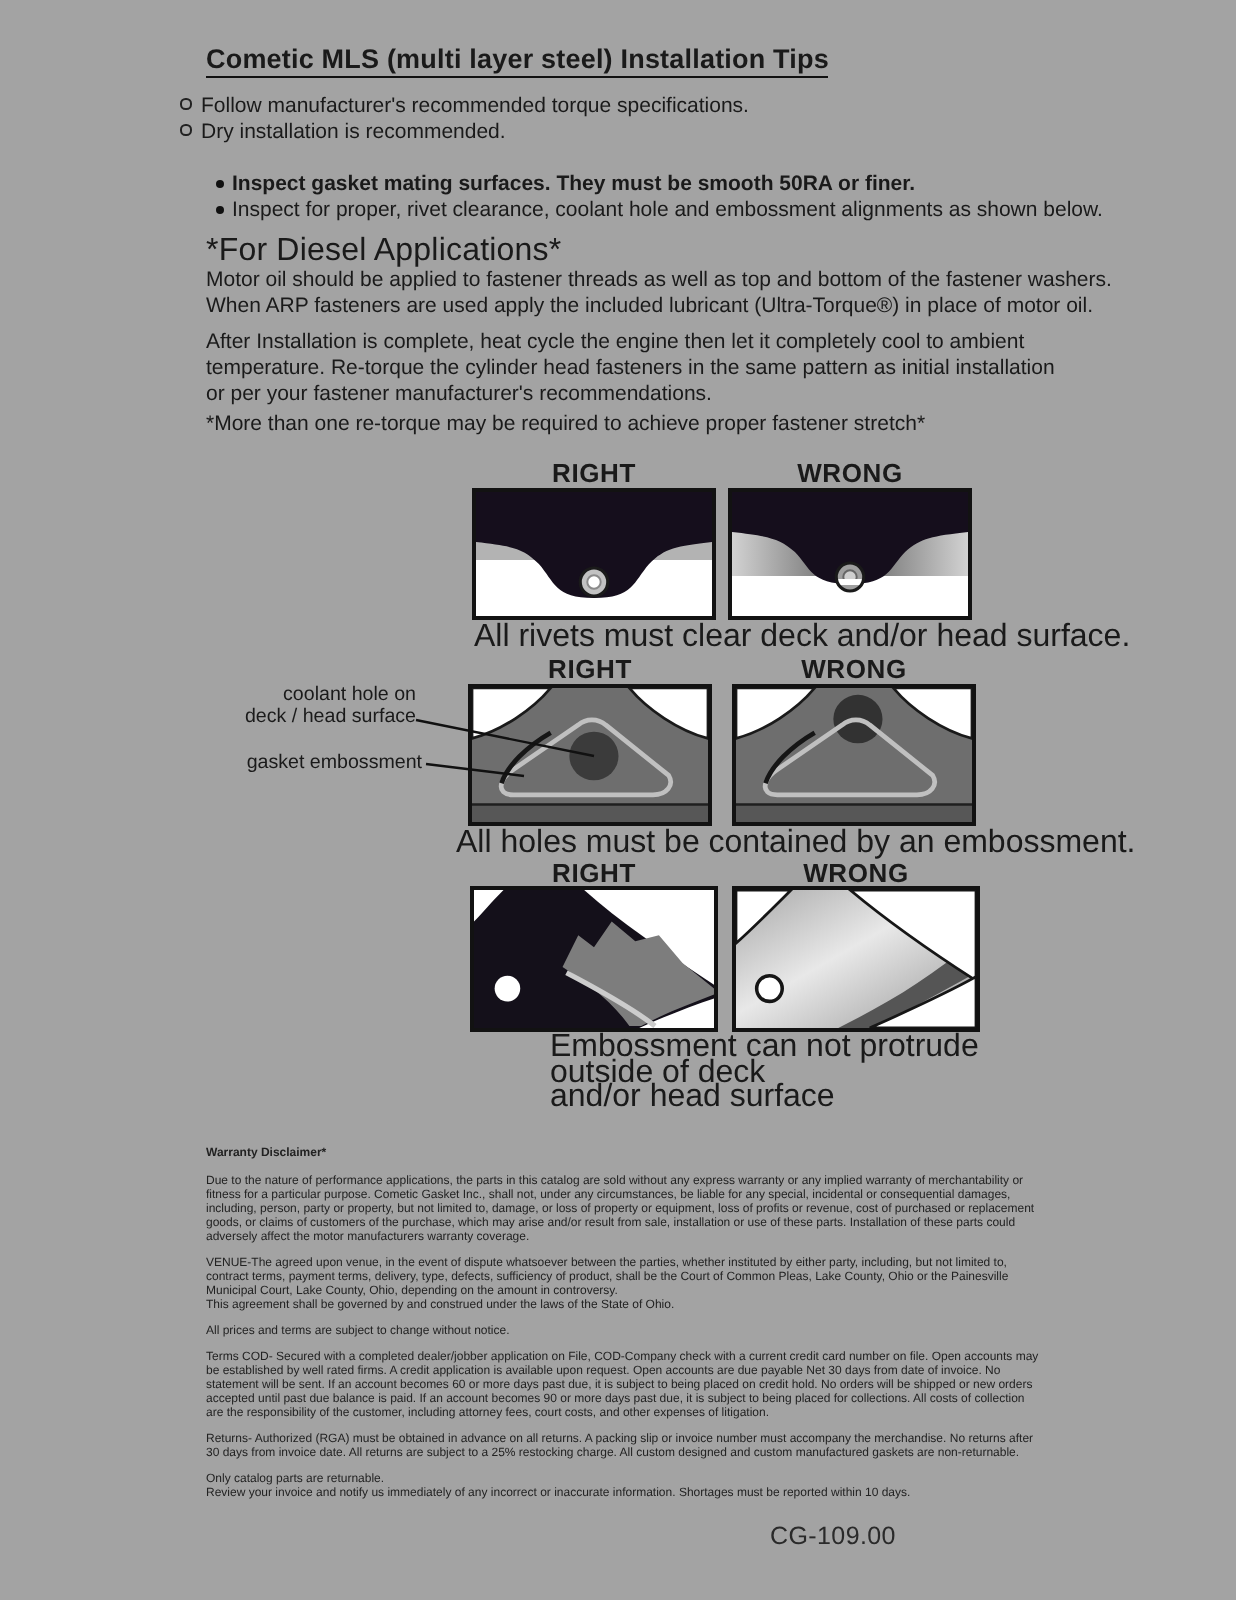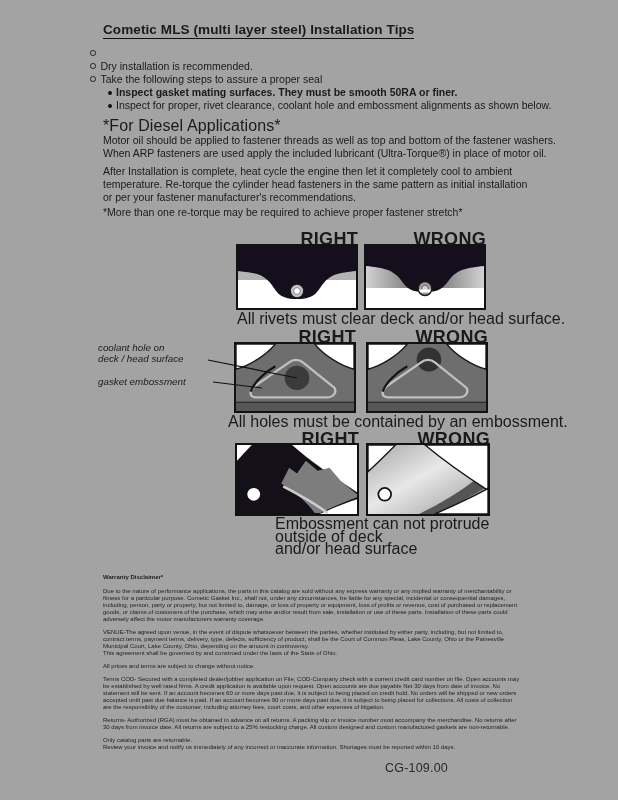--- a/index.html
+++ b/index.html
@@ -17,40 +17,39 @@
   .bullet-row.sub { left:108px; }
   .marker-open {
     display:inline-block; width:3.5px; height:3.5px; border:1px solid #222;
     border-radius:50%; margin-right:5px; vertical-align:1.5px;
   }
   .marker-dot {
     display:inline-block; width:4px; height:4px; background:#111;
     border-radius:50%; margin-right:4px; vertical-align:1.5px;
   }
   .section-head { font-size:16px; font-weight:normal; letter-spacing:0.1px; }
-  .diag-label { font-size:18px; font-weight:bold; text-align:right; letter-spacing:0.3px; }
+  .diag-label { font-size:13px; font-weight:bold; text-align:center; letter-spacing:0.3px; }
   .panel { position:absolute; border:2.5px solid #121212; background:#fff; box-sizing:border-box; }
   .panel svg { display:block; width:100%; height:100%; }
   .caption { font-size:16px; line-height:12.5px; white-space:pre-line; }
-  .side-label { font-size:9.8px; line-height:11px; text-align:left;font-style:italic; }
+  .side-label { font-size:9.8px; line-height:11px; text-align:right; }
   .legal { left:103px; top:574px; width:417px; font-size:6px; line-height:7px; color:#222; }
   .legal p { margin:0 0 6px 0; white-space:pre-line; }
   .legal .lg-head { font-weight:bold; margin-bottom:7px; }
   .footer-code { font-size:12.5px; color:#2a2a2a; letter-spacing:0.2px; }
 </style>
 </head>
 <body>
 
 <div class="page">
 
   <div class="abs title">Cometic MLS (multi layer steel) Installation Tips</div>
 
-  <div class="bullet-row" style="top:47px;"><span class="marker-open"></span></div>
+  <div class="bullet-row" style="top:47px;"><span class="marker-open"></span><span>Follow manufacturer's recommended torque specifications.</span></div>
   <div class="bullet-row" style="top:60px;"><span class="marker-open"></span><span>Dry installation is recommended.</span></div>
-  <div class="bullet-row" style="top:73px;"><span class="marker-open"></span><span>Take the following steps to assure a proper seal</span></div>
   <div class="bullet-row sub" style="top:86px;font-weight:bold;"><span class="marker-dot"></span><span>Inspect gasket mating surfaces.  They must be smooth 50RA or finer.</span></div>
   <div class="bullet-row sub" style="top:99px;"><span class="marker-dot"></span><span>Inspect for proper, rivet clearance, coolant hole and embossment alignments as shown below.</span></div>
 
   <div class="abs section-head" style="left:103px; top:117px;">*For Diesel Applications*</div>
   <div class="abs body-text" style="left:103px; top:165px; width:460px;">After Installation is complete, heat cycle the engine then let it completely cool to ambient
 temperature. Re-torque the cylinder head fasteners in the same pattern as initial installation
 or per your fastener manufacturer's recommendations.</div>
   <div class="abs body-text" style="left:103px; top:134px; width:460px;">Motor oil should be applied to fastener threads as well as top and bottom of the fastener washers.
 When ARP fasteners are used apply the included lubricant (Ultra-Torque®) in place of motor oil.</div>
   <div class="abs body-text" style="left:103px; top:206px; width:460px;">*More than one re-torque may be required to achieve proper fastener stretch*</div>

